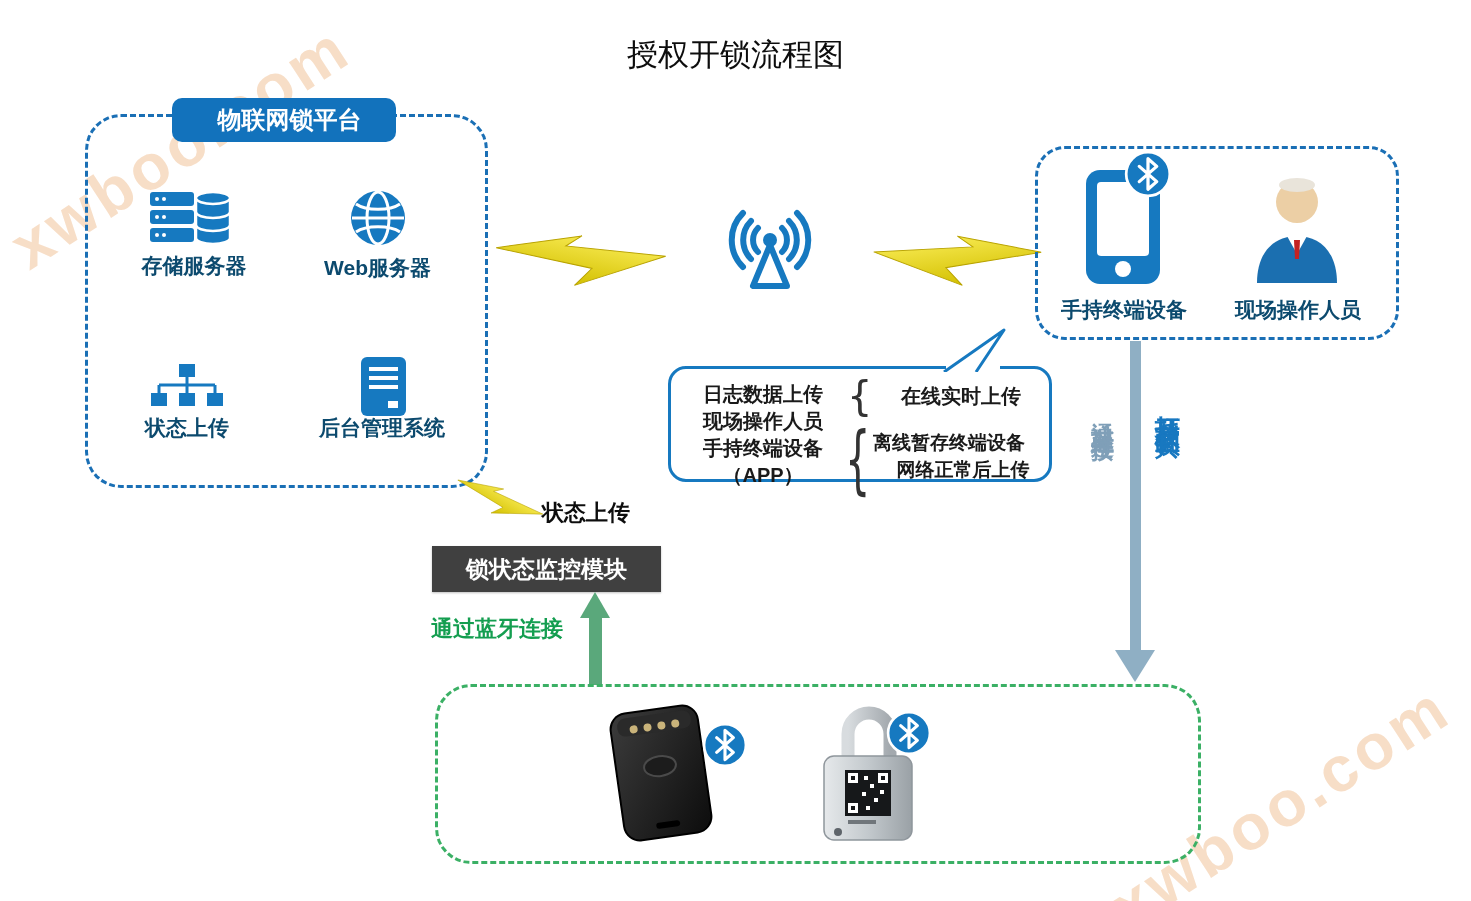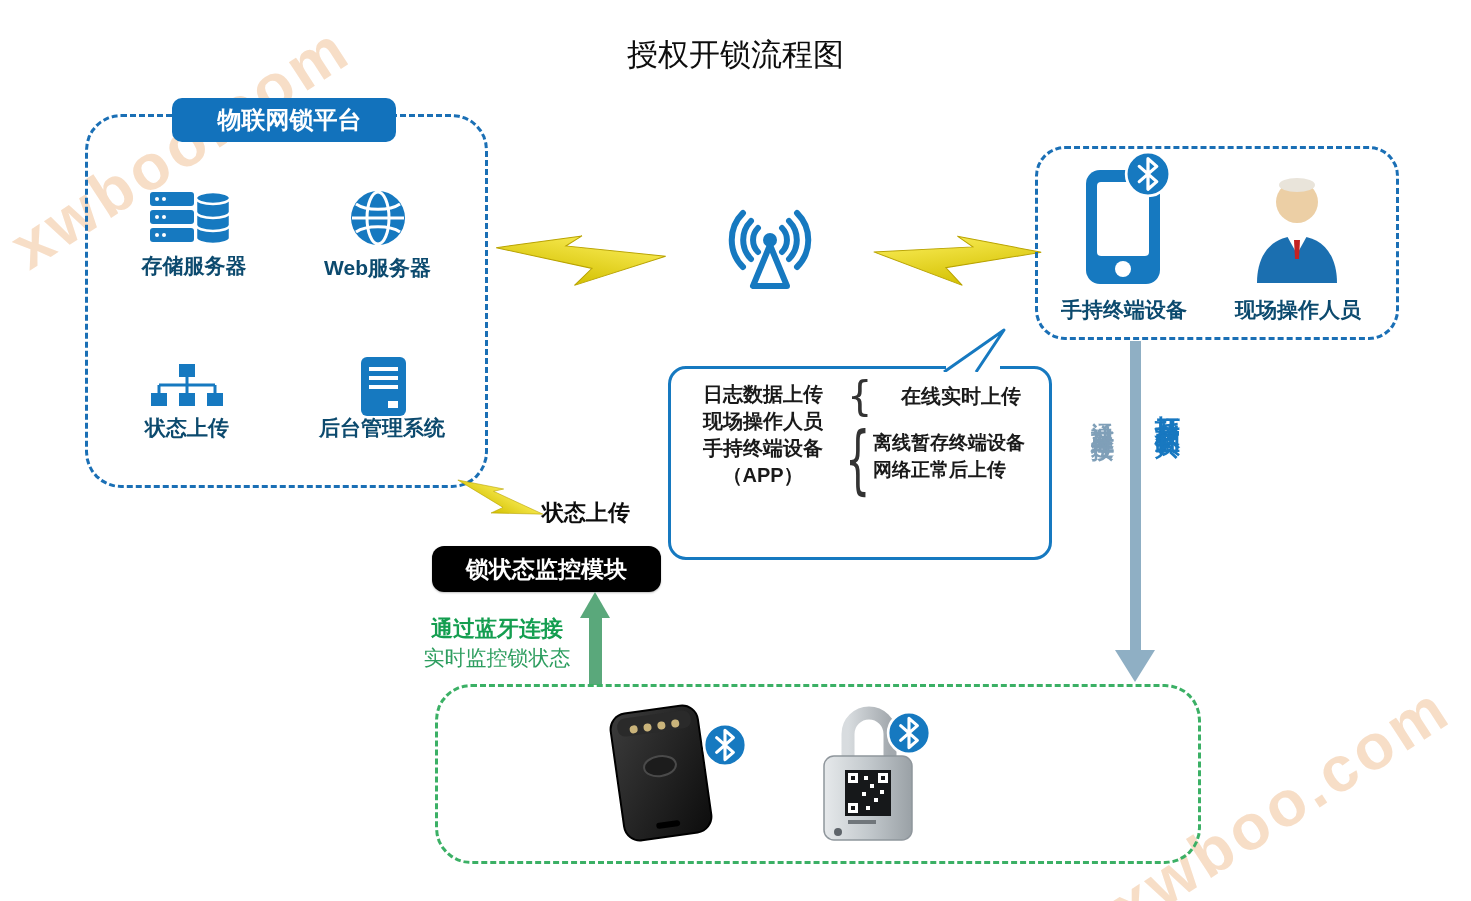--- a/index.html
+++ b/index.html
@@ -31,21 +31,21 @@
 
   .bubble { background:#fff; border:3px solid #1679c0; border-radius:18px; z-index:1; }
   .bubble-patch { background:#fff; z-index:2; }
   .bubble-tail { z-index:3; }
   .bubble-line { font-size:20px; font-weight:bold; color:#1a1a1a; line-height:27px; text-align:center; }
   .brace { font-size:40px; color:#333; font-family:"DejaVu Sans",sans-serif; line-height:46px; }
 
   .vtext { writing-mode:vertical-rl; text-orientation:upright; letter-spacing:3px; white-space:nowrap; }
 
   .green-module {
-    background:#000000; color:#fff; border-radius:12px; font-size:23px; font-weight:bold;
+    background:#404040; color:#fff; border-radius:0; font-size:23px; font-weight:bold;
     text-align:center; line-height:46px; box-shadow:0 1px 2px rgba(0,0,0,.25);
   }
 
   .status-label { font-size:22px; font-weight:bold; color:#0d0d0d; }
   .note1 { font-size:22px; font-weight:bold; color:#149e50; text-align:center; }
   .note2 { font-size:21px; color:#2e9e60; text-align:center; }
 
   .arrow-line-v { background:#8fafc4; }
   .arrow-head-down { width:0; height:0; border-left:20px solid transparent; border-right:20px solid transparent; border-top:32px solid #8fafc4; }
   .garrow-line { background:#5aa87b; }
@@ -158,32 +158,32 @@
   <svg class="abs" style="left:1254px; top:170px;" width="86" height="115" viewBox="0 0 86 115">
     <circle cx="43" cy="32" r="21" fill="#eccfa5"></circle>
     <ellipse cx="43" cy="15" rx="18" ry="7" fill="#e9e4da"></ellipse>
     <path d="M3,113 C3,80 22,66 43,66 C64,66 83,80 83,113 Z" fill="#1b6fb0"></path>
     <path d="M33,66 L43,84 L53,66 Z" fill="#fff"></path>
     <path d="M40,70 L46,70 L45,89 L41,89 Z" fill="#c42222"></path>
   </svg>
   <div class="abs item-label" style="left:1038px; top:296px; width:172px;">手持终端设备</div>
   <div class="abs item-label" style="left:1212px; top:296px; width:172px;">现场操作人员</div>
 
-  <div class="abs bubble" style="left:668px; top:366px; width:384px; height:194px;">
+  <div class="abs bubble" style="left:668px; top:366px; width:384px; height:116px;">
     <div class="abs bubble-line" style="left:8px; top:12px; width:168px;">日志数据上传</div>
     <div class="abs bubble-line" style="left:8px; top:39px; width:168px;">现场操作人员</div>
     <div class="abs bubble-line" style="left:8px; top:66px; width:168px;">手持终端设备</div>
     <div class="abs bubble-line" style="left:8px; top:93px; width:168px;">（APP）</div>
 
     <div class="abs brace" style="left:176px; top:4px;">{</div>
     <div class="abs bubble-line" style="left:202px; top:14px; width:176px; text-align:center;">在线实时上传</div>
 
     <div class="abs brace" style="left:174px; top:48px; transform:scaleY(1.85); transform-origin:top;">{</div>
     <div class="abs bubble-line" style="left:202px; top:60px; width:180px; font-size:19px; text-align:left;">离线暂存终端设备</div>
-    <div class="abs bubble-line" style="left:202px; top:87px; width:180px; font-size:19px; text-align:left;">网络正常后上传</div>
+    <div class="abs bubble-line" style="left:202px; top:87px; width:180px; font-size:19px; text-align:center;">网络正常后上传</div>
   </div>
   <div class="abs bubble-patch" style="left:946px; top:364px; width:54px; height:7px;"></div>
   <svg class="abs bubble-tail" style="left:938px; top:326px;" width="74" height="46" viewBox="0 0 74 46">
     <path d="M6,46 L66,4 L38,46" fill="#fff" stroke="#1679c0" stroke-width="3" stroke-linejoin="round"></path>
   </svg>
 
   <div class="abs arrow-line-v" style="left:1130px; top:341px; width:11px; height:313px;"></div>
   <div class="abs arrow-head-down" style="left:1115px; top:650px;"></div>
   <div class="abs vtext bold" style="left:1088px; top:404px; font-size:23px; color:#7f9fb8;">通过蓝牙连接</div>
   <div class="abs vtext bold" style="left:1152px; top:396px; font-size:25px; color:#1878c0;">打开授权的锁具</div>
@@ -196,21 +196,20 @@
         </linearGradient>
       </defs>
     <polygon points="0,30 82,2 68,15 168,6 84,52 98,32" fill="url(#gb3)" stroke="#b9a300" stroke-width="1"></polygon>
   </svg>
   <div class="abs status-label" style="left:542px; top:498px; width:120px;">状态上传</div>
 
   <div class="abs green-module" style="left:432px; top:546px; width:229px; height:46px;">锁状态监控模块</div>
   <div class="abs garrow-head-up" style="left:580px; top:592px;"></div>
   <div class="abs garrow-line" style="left:589px; top:616px; width:13px; height:69px;"></div>
   <div class="abs note1" style="left:412px; top:614px; width:170px;">通过蓝牙连接</div>
-  <div class="abs note2" style="left:402px; top:644px; width:190px;">实时监控锁状态</div>
 
   <div class="abs dashed-green" style="left:435px; top:684px; width:766px; height:180px;"></div>
 
   <svg class="abs" style="left:610px; top:704px; transform:rotate(-8deg);" width="102" height="138" viewBox="0 0 102 138">
     <defs>
         <linearGradient id="gtk" x1="0" y1="0" x2="1" y2="1">
       <stop offset="0" stop-color="#3c3c3c"></stop>
           <stop offset="1" stop-color="#0c0c0c"></stop>
         </linearGradient>
       </defs>

